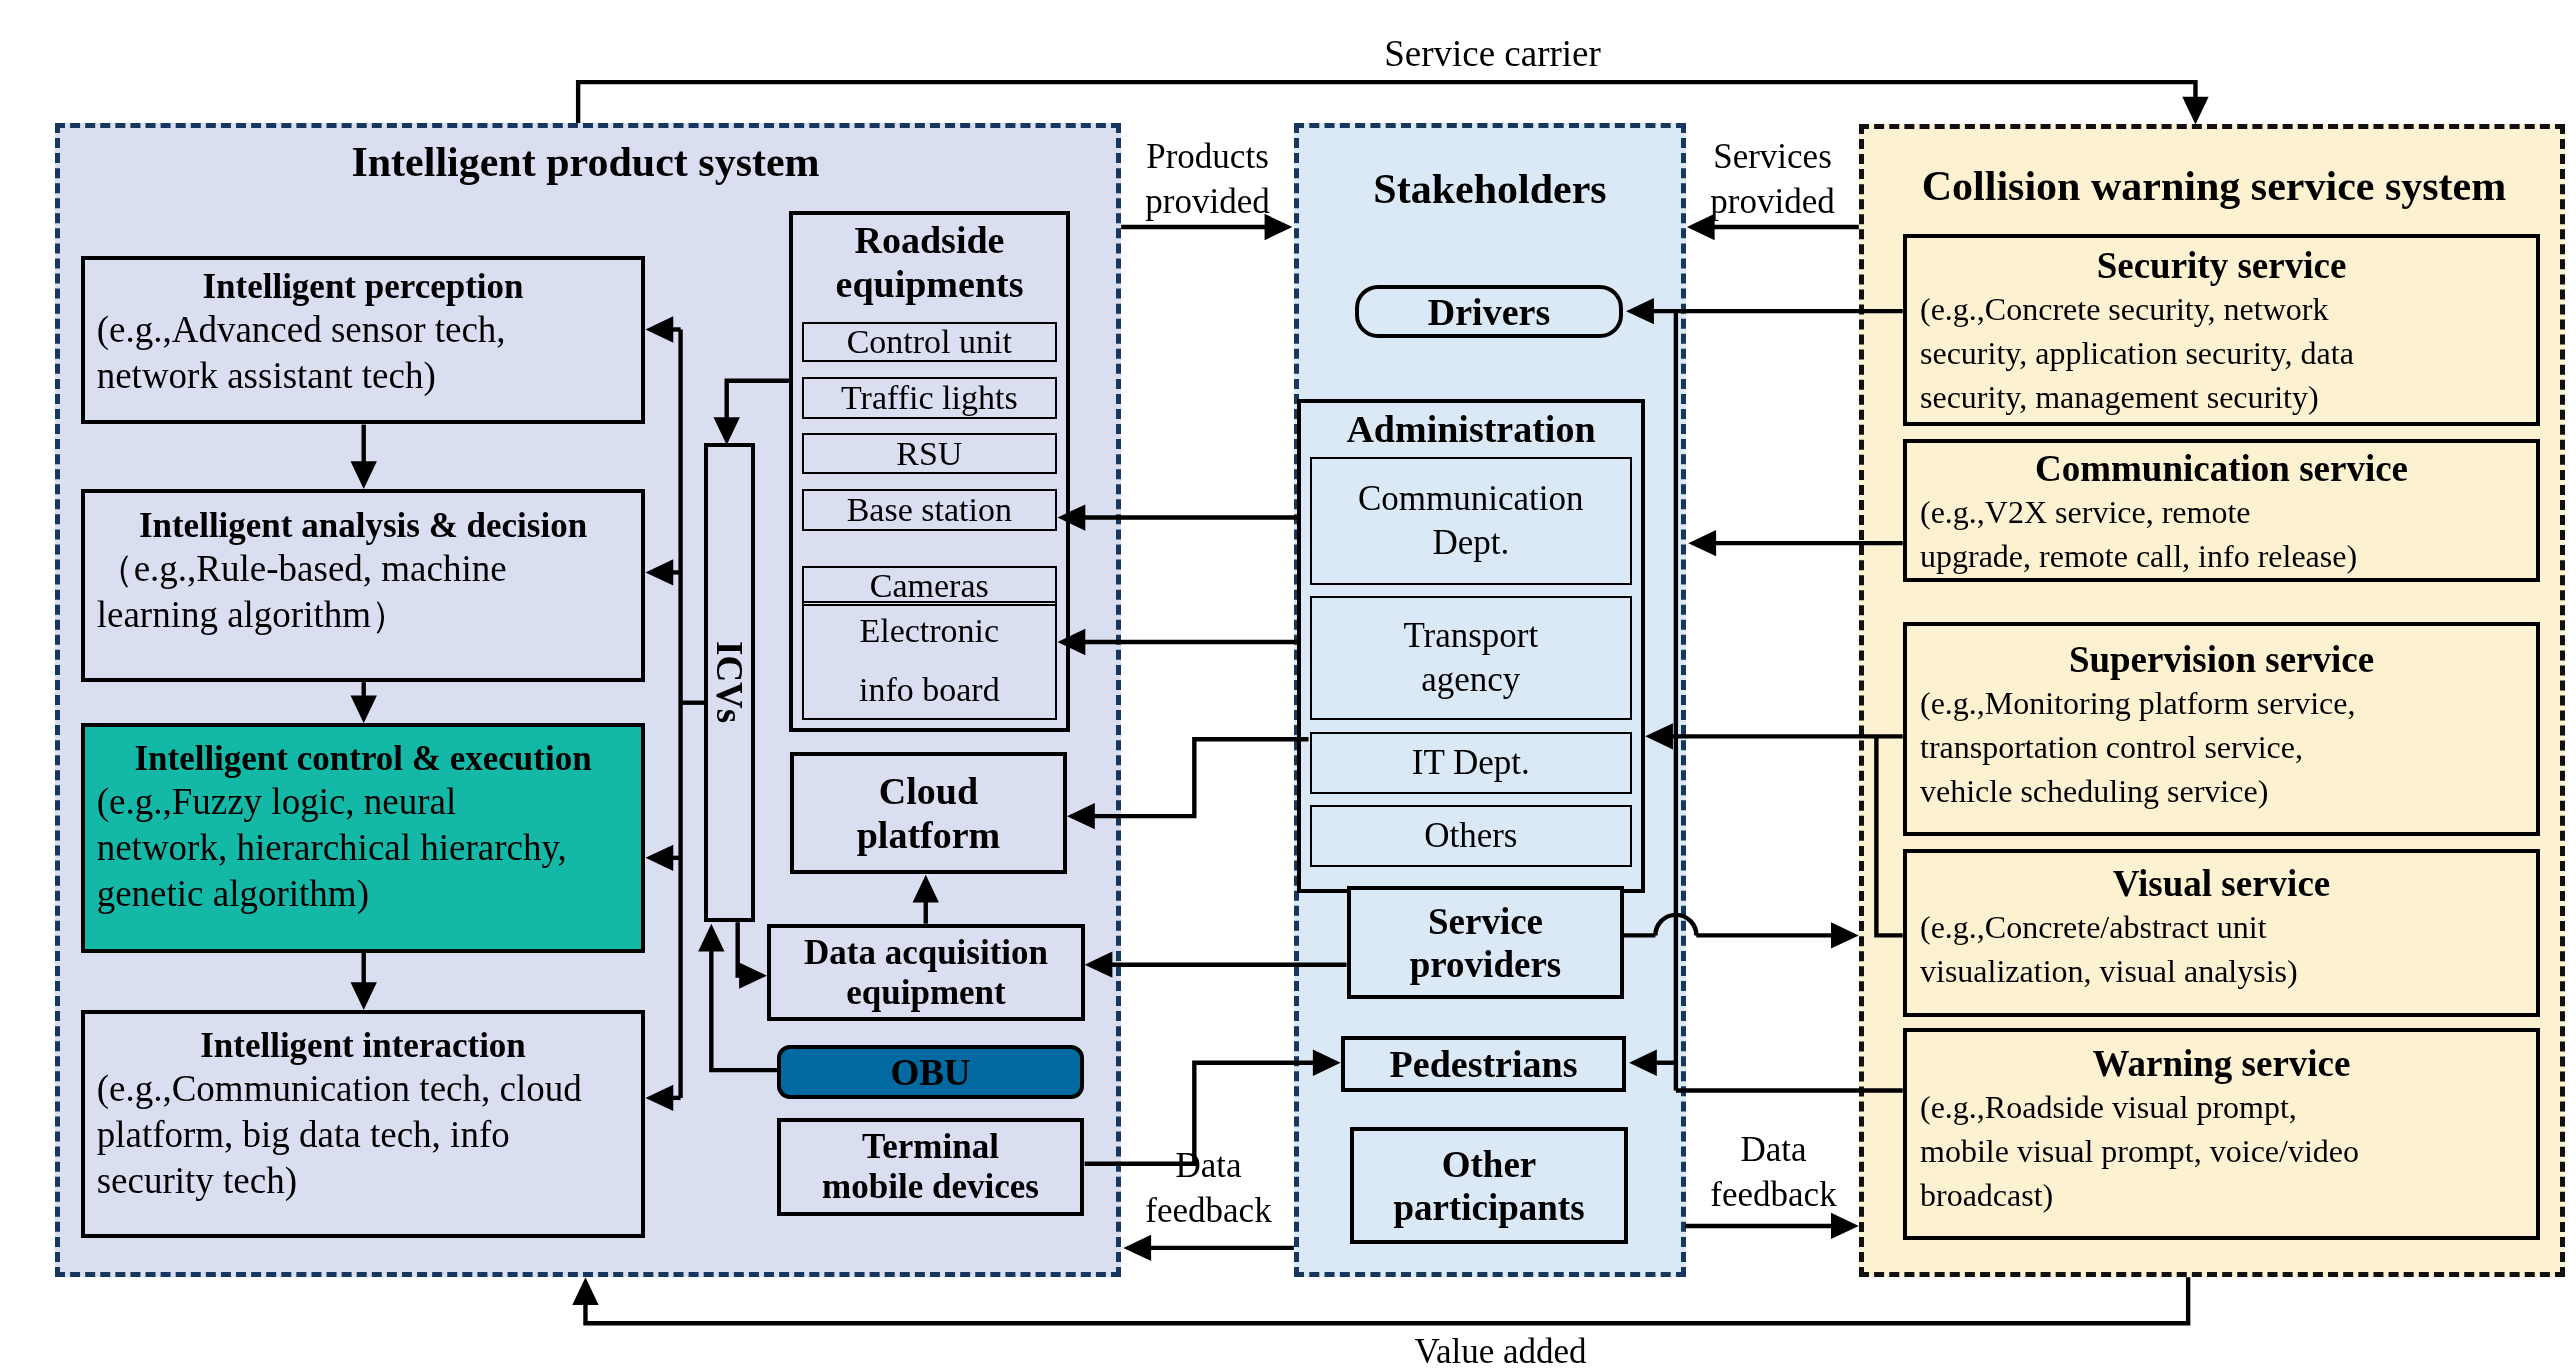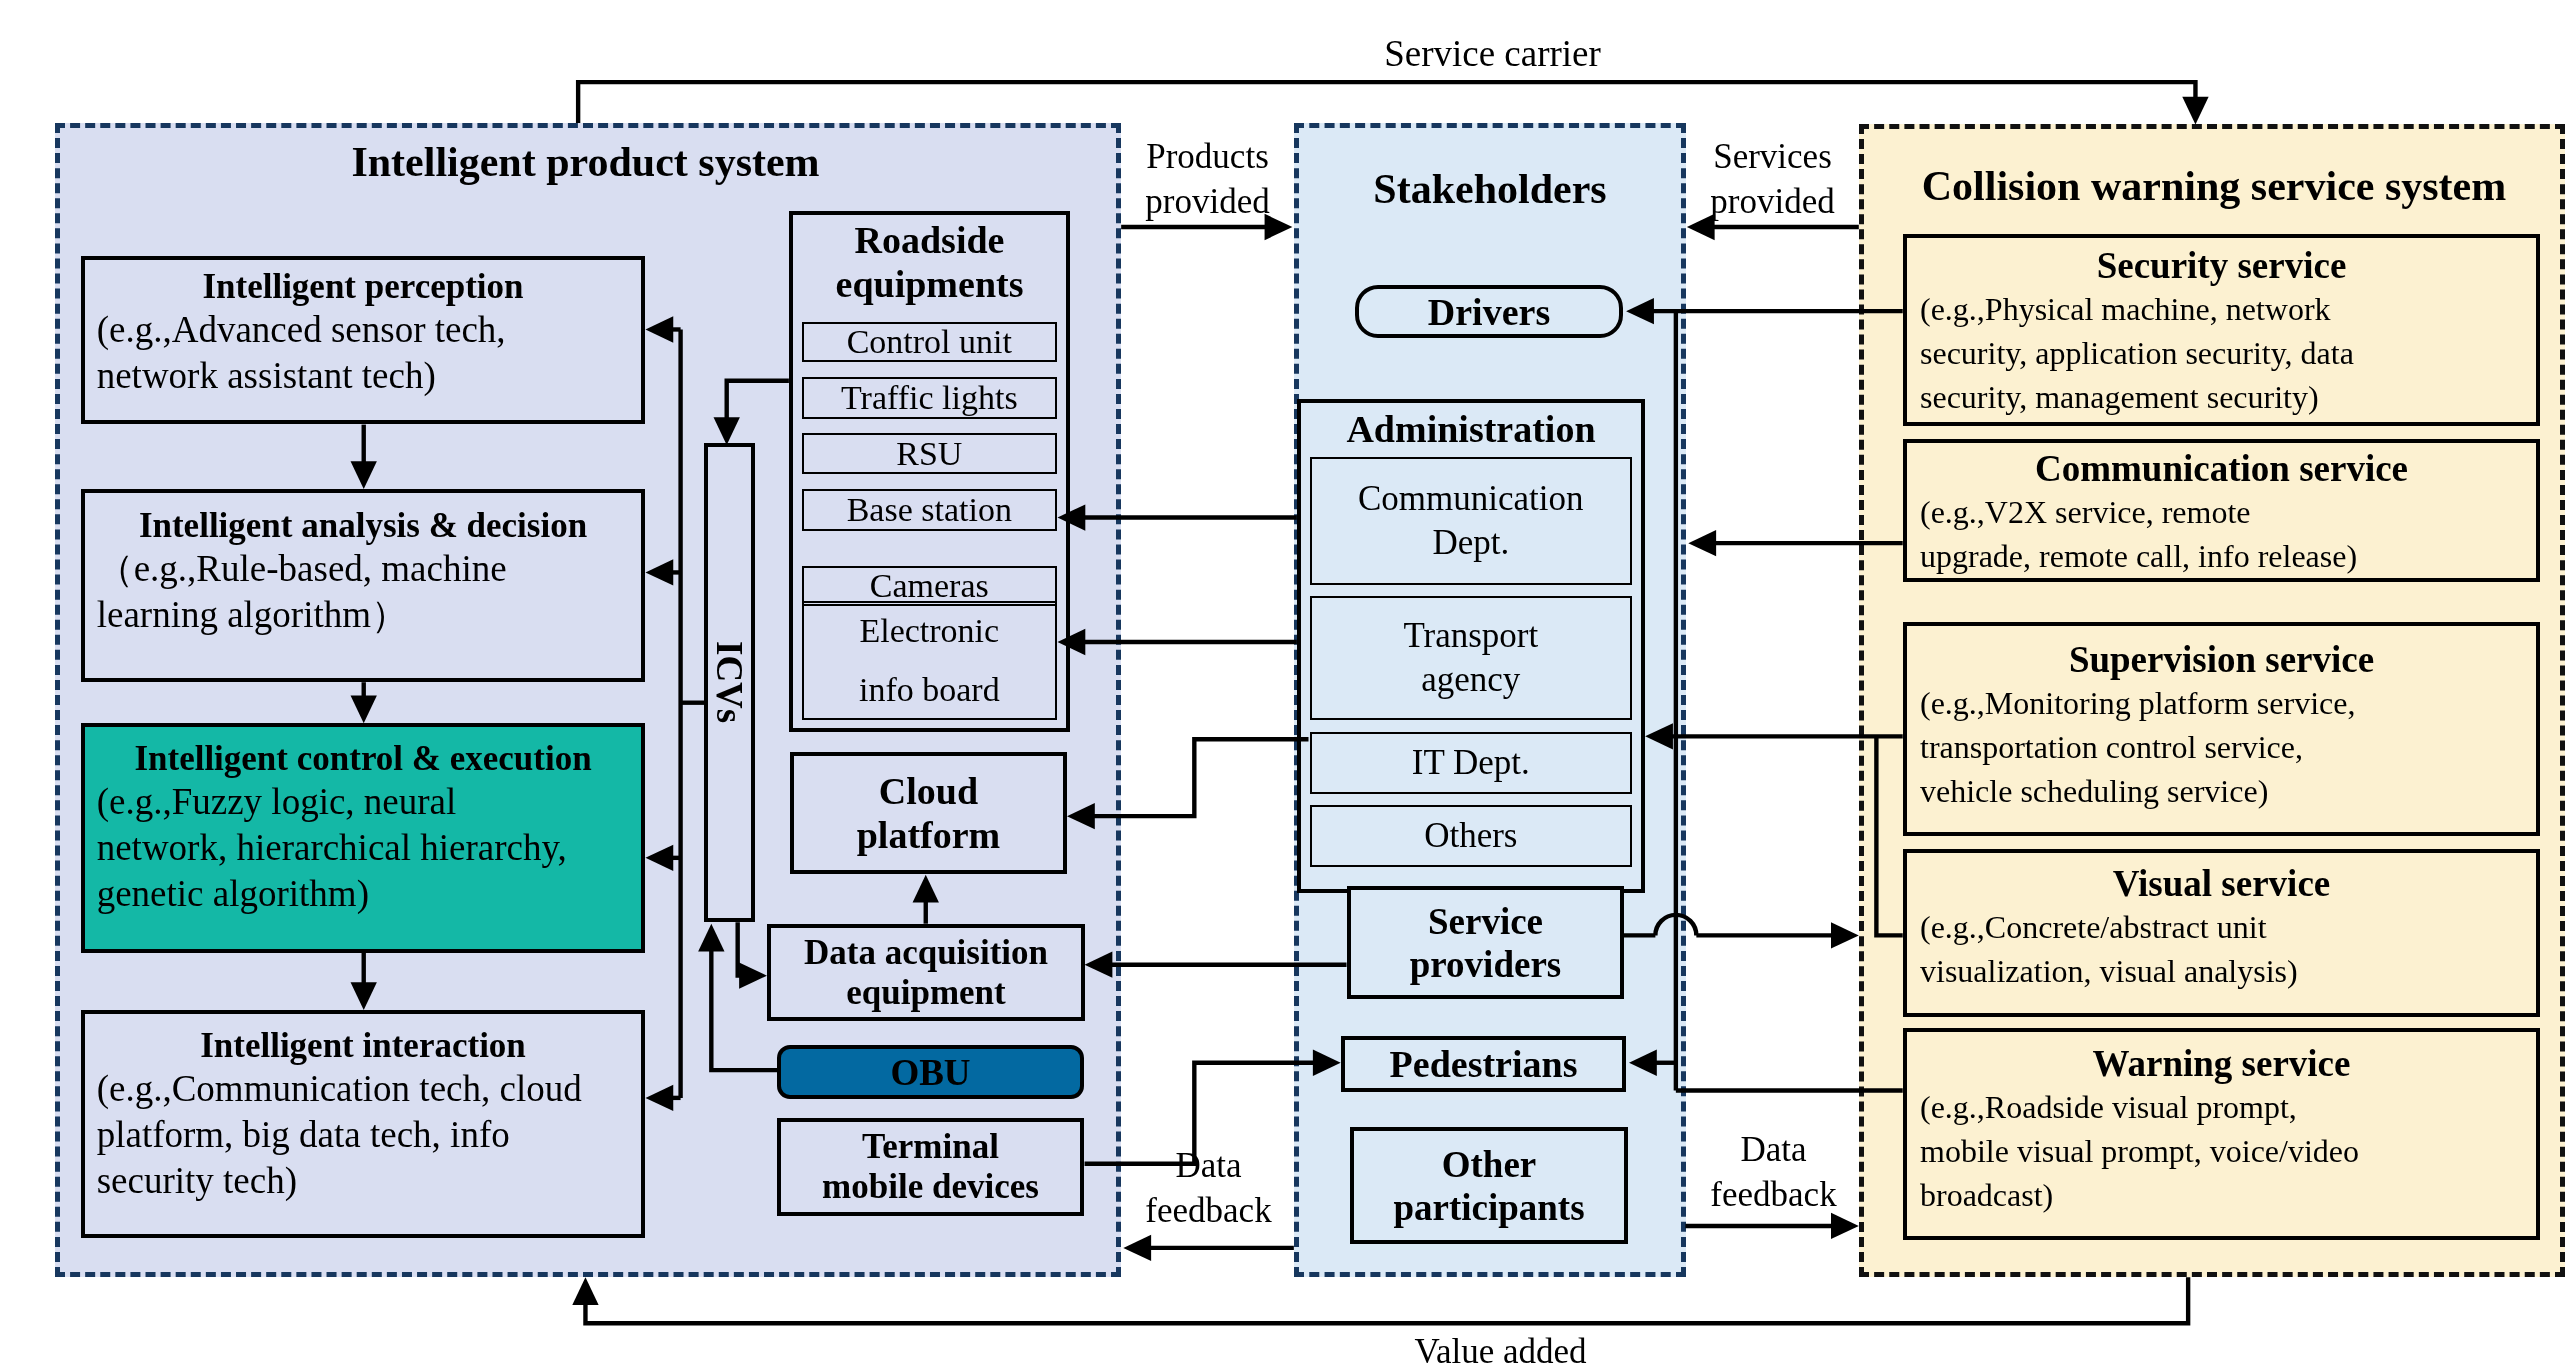--- a/index.html
+++ b/index.html
@@ -129,21 +129,21 @@
     <div class="bt fs52">Pedestrians</div>
   </div>
 
   <div class="box cc" style="left:1350px;top:1127px;width:278px;height:117px;background:#dbe9f6;">
     <div class="bt fs50">Other</div>
     <div class="bt fs50">participants</div>
   </div>
 
   <div class="box" style="left:1903px;top:234px;width:637px;height:192px;background:#fcf1d1;padding:5.9px 13px;">
     <div class="bt fs50">Security service</div>
-    <div class="bl fs44">(e.g.,Physical machine, network</div>
+    <div class="bl fs44">(e.g.,Concrete security, network</div>
     <div class="bl fs44">security, application security, data</div>
     <div class="bl fs44">security, management security)</div>
   </div>
 
   <div class="box" style="left:1903px;top:439px;width:637px;height:143px;background:#fcf1d1;padding:4.4px 13px;">
     <div class="bt fs50">Communication service</div>
     <div class="bl fs44">(e.g.,V2X service, remote</div>
     <div class="bl fs44">upgrade, remote call, info release)</div>
   </div>
 

